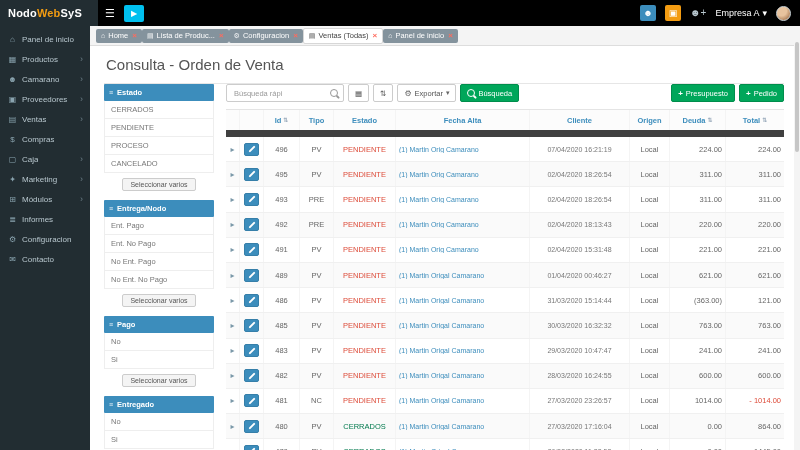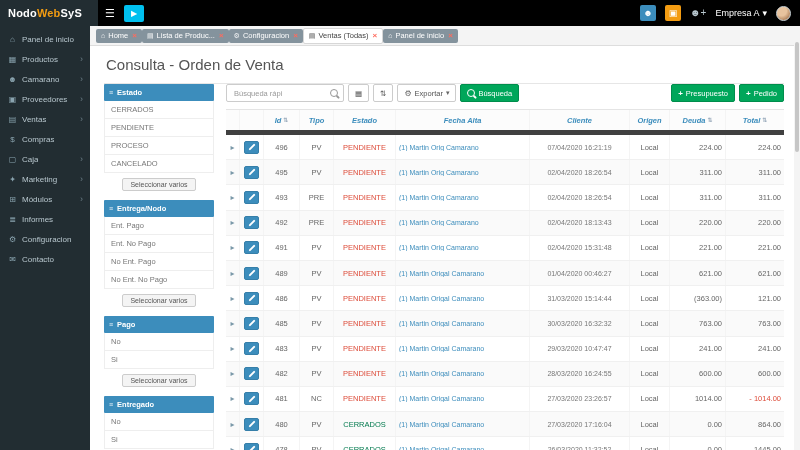--- a/index.html
+++ b/index.html
@@ -59,21 +59,21 @@
   .tbtn.green{background:#00a65a;border-color:#008d4c;color:#fff;}
   .tbtn.green .plus{font-weight:bold;font-size:8px;}
   .spacer{flex:1;}
   .mag{display:inline-block;width:6px;height:6px;border:1.5px solid #999;border-radius:50%;position:relative;flex:none;box-sizing:content-box;}
   .mag::after{content:"";position:absolute;width:4px;height:1.5px;background:#999;transform:rotate(45deg);right:-3px;bottom:-1px;border-radius:1px;}
   .mag.white{border-color:#fff;}
   .mag.white::after{background:#fff;}
 
   
   .grid{display:grid;grid-template-columns:14px 24px 36px 34px 62px minmax(0,1fr) 100px 40px 56px 58px;align-items:center;}
-  .thead{border-top:1px solid #e4e4e4;border-bottom:5px solid #404040;height:20px;background:#fcfcfc;font-style:italic;}
+  .thead{border-top:1px solid #e4e4e4;border-bottom:7px solid #404040;height:20px;background:#fcfcfc;}
   .thead .c{font-size:7.5px;font-weight:bold;color:#3c8dbc;}
   .hcell{display:flex;align-items:center;justify-content:center;gap:2px;cursor:pointer;}
   .sort{font-size:6px;color:#9ab;line-height:1;}
   .trow{height:24.2px;border-bottom:1px solid #f0f0f0;font-size:7.5px;color:#666;background:#fff;}
   .trow:nth-child(even){background:#fafafa;}
   .c{text-align:center;overflow:hidden;white-space:nowrap;text-overflow:ellipsis;padding:0 3px;border-right:1px solid #f4f4f4;height:100%;display:flex;align-items:center;justify-content:center;box-sizing:border-box;}
   .c:last-child{border-right:none;}
   .c.left{justify-content:flex-start;text-align:left;}
   .c.right{justify-content:flex-end;text-align:right;}
   .estado.red{color:#dd4b39;}

